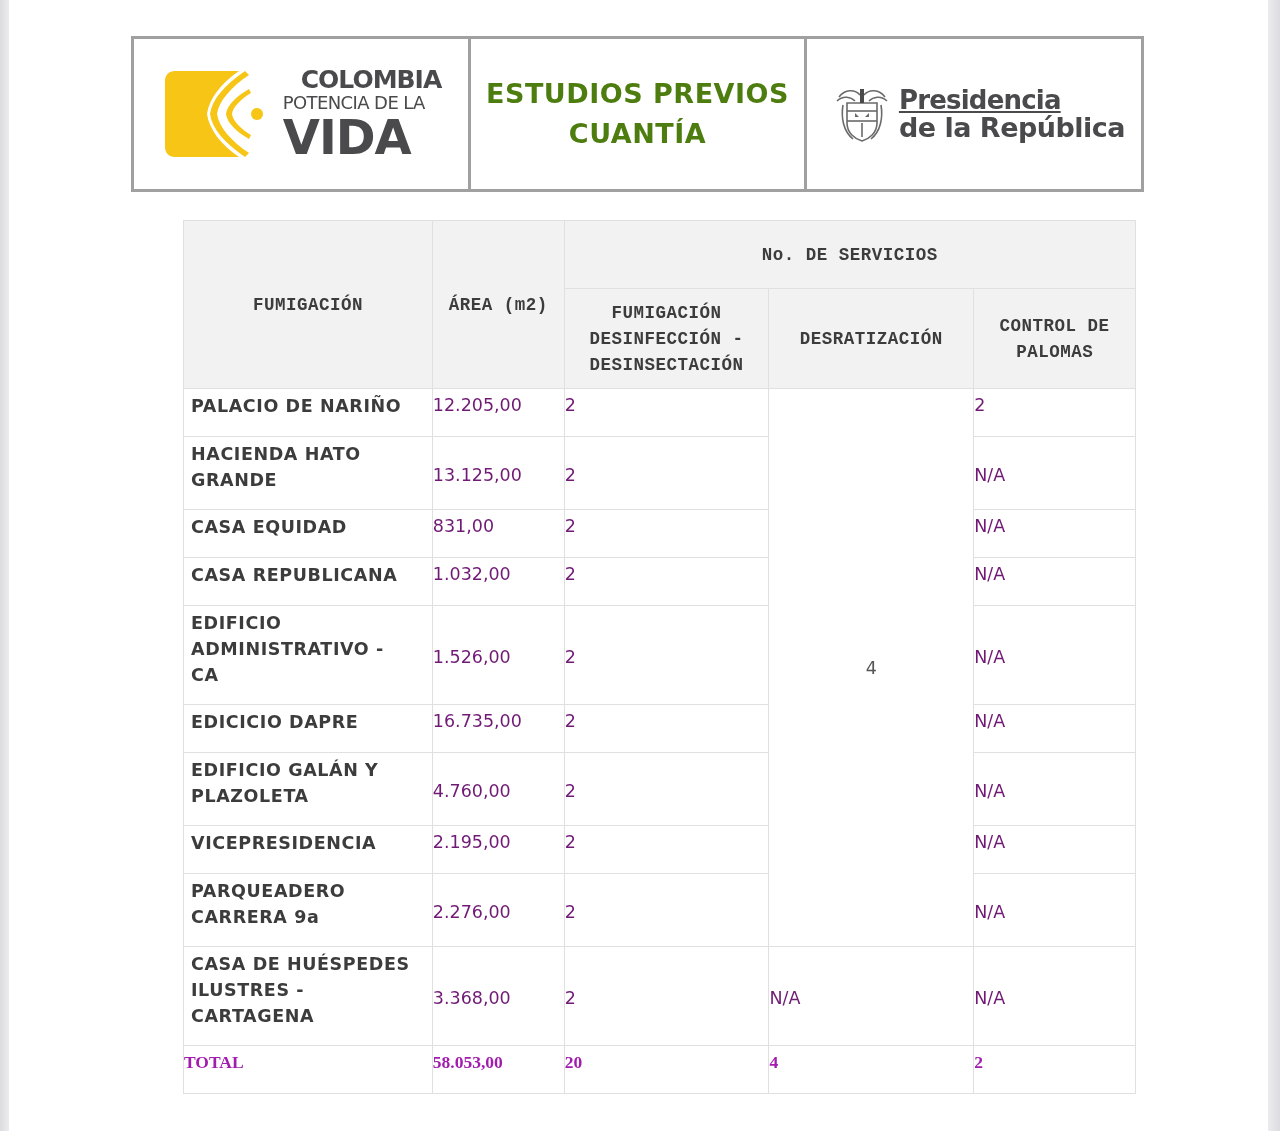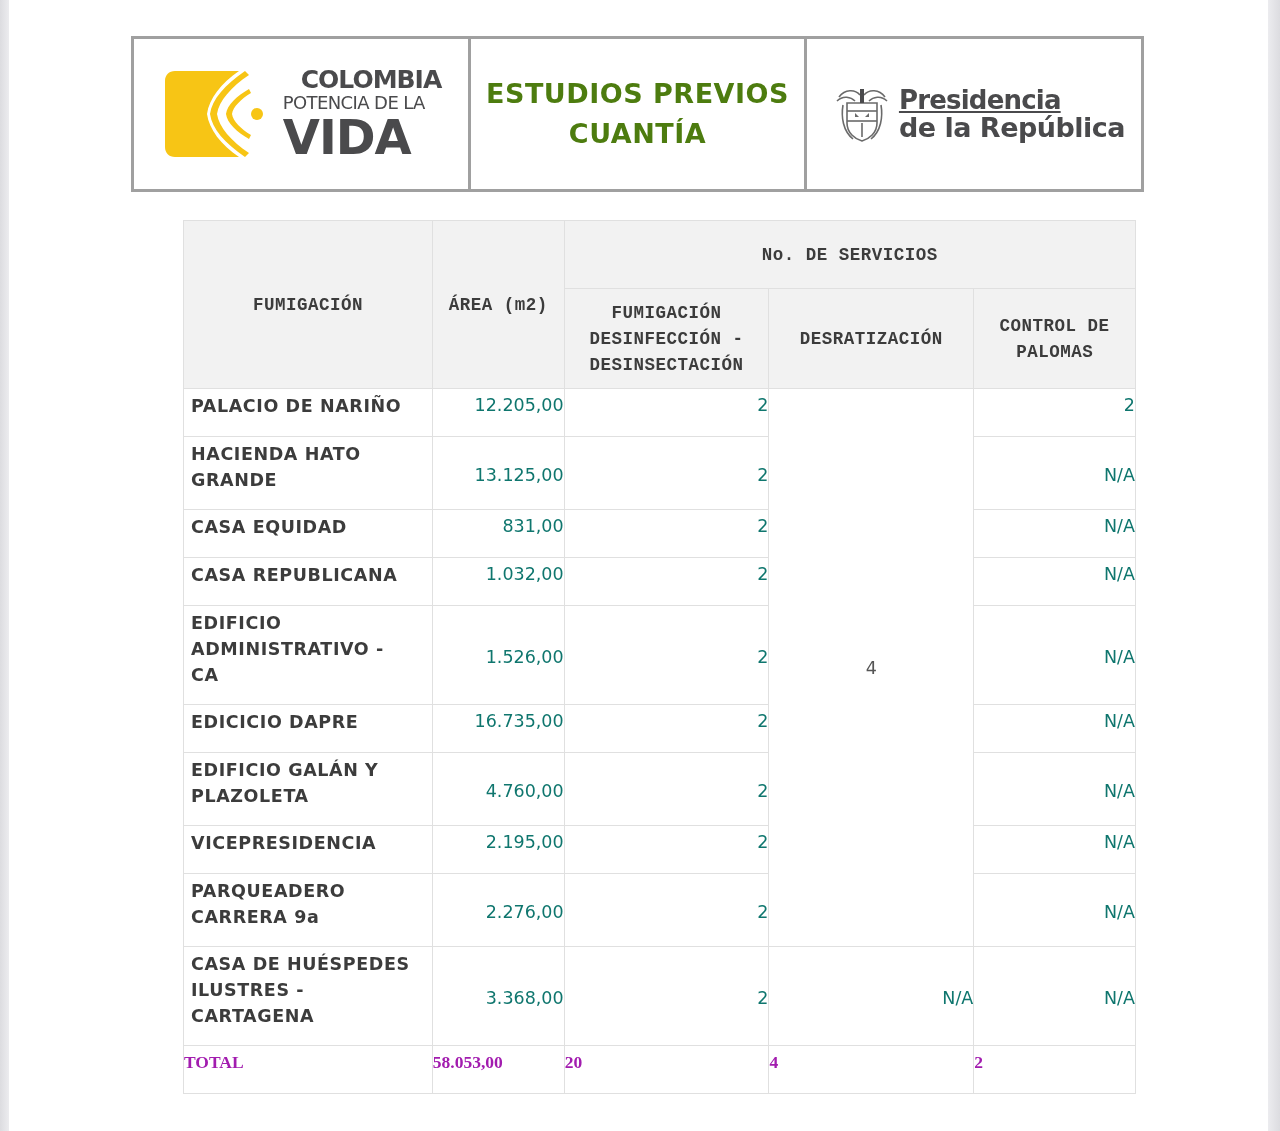--- a/index.html
+++ b/index.html
@@ -42,21 +42,21 @@
     table.services td, table.services th { border: 1.5px solid #e0e0e0; }
     table.services thead th { background: #f2f2f2; font-weight: bold; text-align: center; vertical-align: middle;
       color: #3c3c3c; letter-spacing: 0.5px; line-height: 26px; padding: 0 4px; font-family: Liberation Mono, monospace; }
     .col-desc { width: 249px; }
     .col-area { width: 132px; }
     .col-fum { width: 205px; }
     .col-des { width: 205px; }
     .col-pal { width: 162px; }
     tbody td { vertical-align: top; background: #fff; margin-left: 40px; }
     td.desc { font-weight: bold; text-align: left; padding: 4px 7px 0 7px; line-height: 26px; letter-spacing: 0.6px; color: #3c3c3c; }
-    td.num { text-align: right; padding-top: 3px; line-height: 26px; color: #0f766e; font-weight: normal; }
+    td.num { text-align: left; padding-top: 3px; line-height: 26px; color: #701a75; font-weight: normal; }
     td.mid { vertical-align: middle; }
     td.midnum { text-align: center; vertical-align: middle; color: #555; }
     tr.total td { font-weight: bold; color: #a21caf; padding-top: 3px; vertical-align: top; line-height: 26px; height: 48px; font-family: Liberation Serif, serif; }
   </style>
 </head>
 <body>
 
 <div class="edge-left"></div>
 <div class="edge-right"></div>
 

